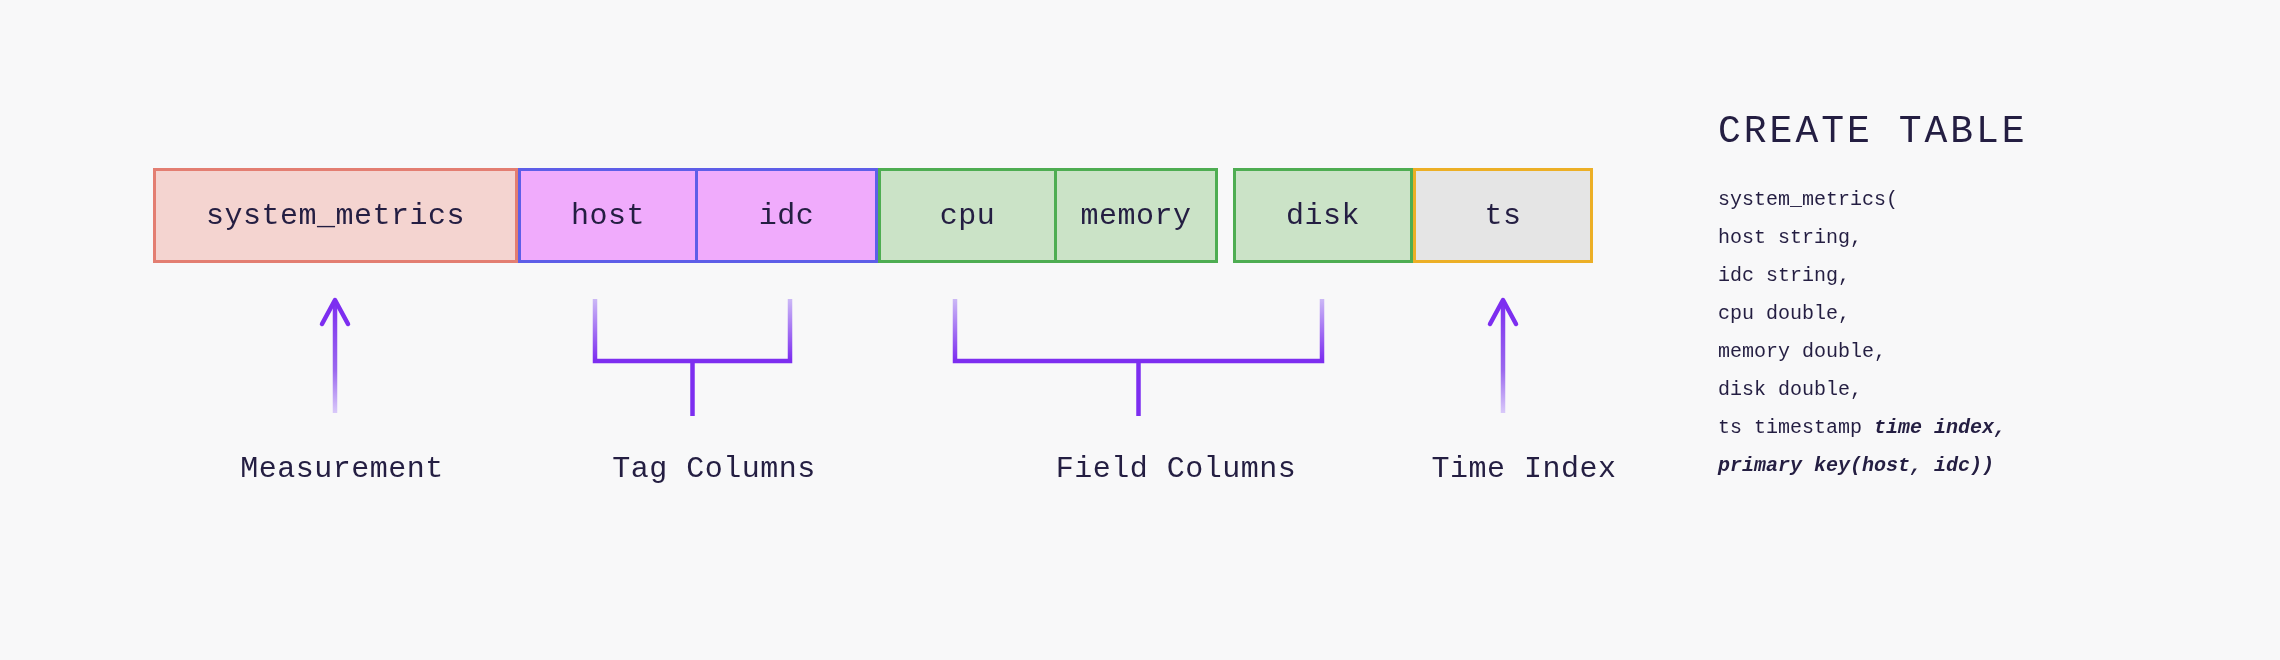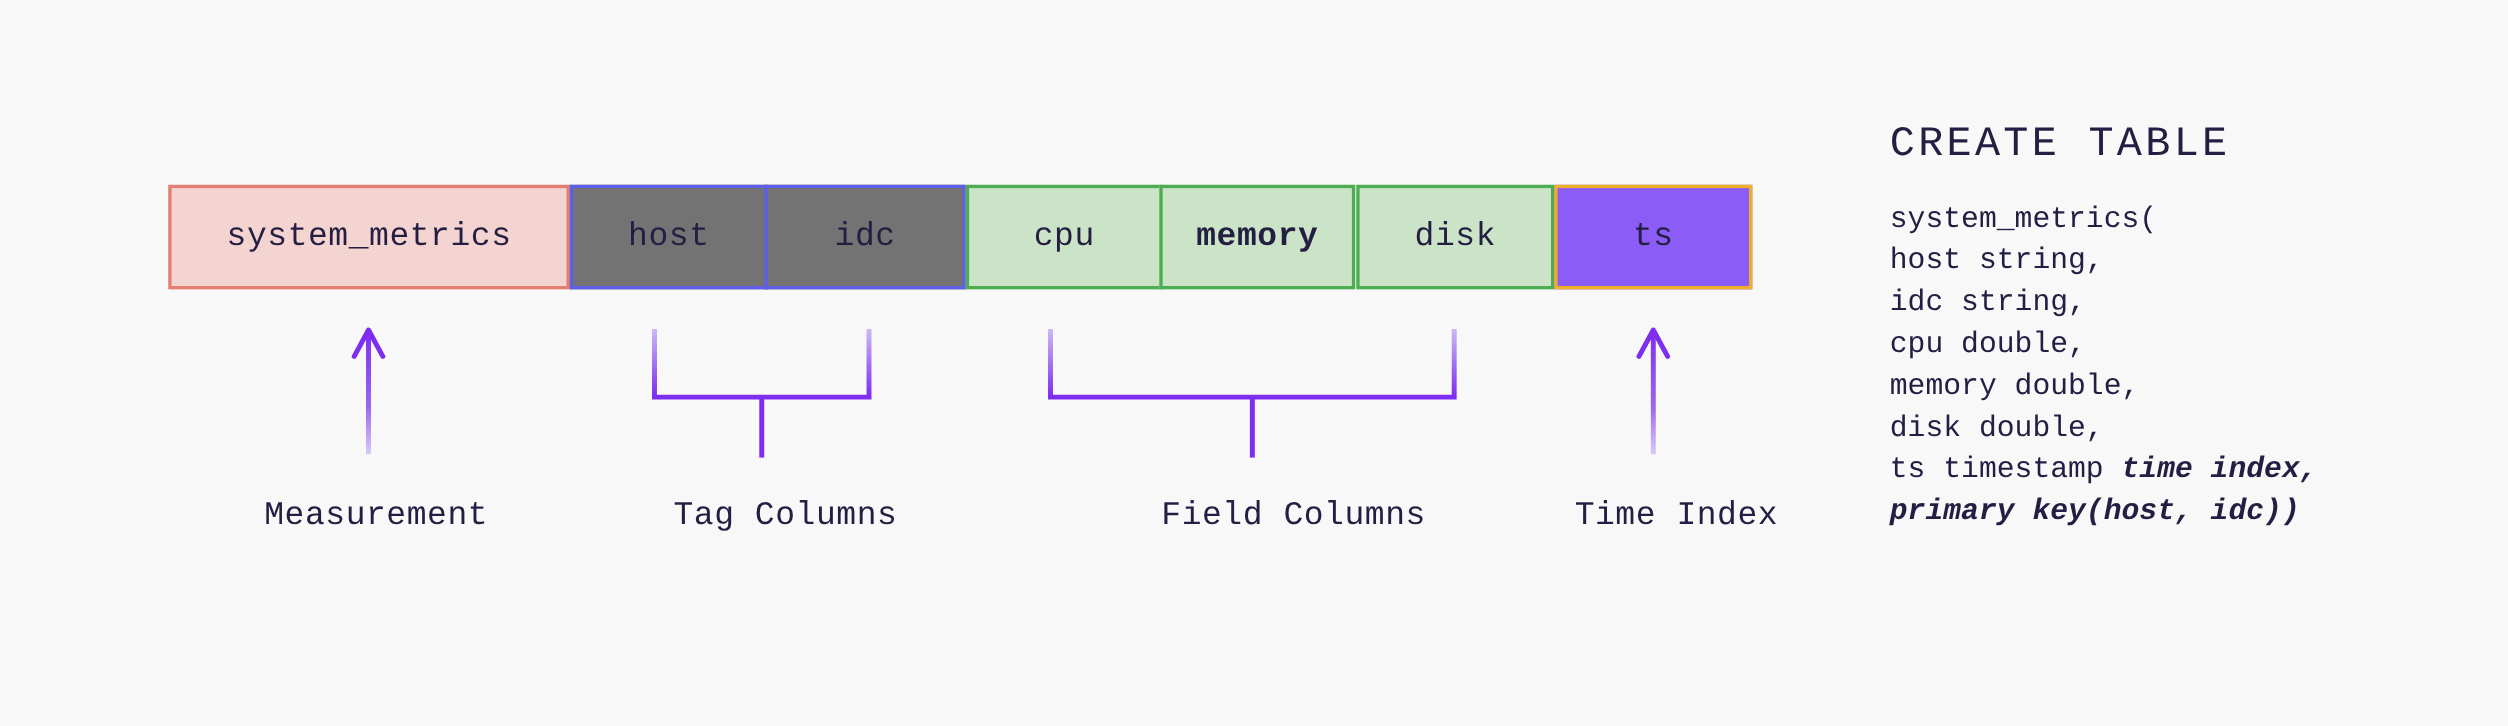--- a/index.html
+++ b/index.html
@@ -25,29 +25,29 @@
     box-sizing: border-box;
     border: 3px solid;
     display: flex;
     align-items: center;
     justify-content: center;
     font-size: 30px;
     letter-spacing: 0.5px;
     white-space: nowrap;
   }
   .grp-measurement { background: #f4d4d0; border-color: #e37e72; }
-  .grp-tag         { background: #737373; border-color: #5e5ee8; }
+  .grp-tag         { background: #f0abfc; border-color: #5e5ee8; }
   .grp-field       { background: #cbe3c7; border-color: #4ead52; }
-  .grp-time        { background: #8b5cf6; border-color: #ecaf26; }
+  .grp-time        { background: #e5e5e5; border-color: #ecaf26; }
 
   .box-system-metrics { left: 153px;  width: 365px; }
   .box-host           { left: 518px;  width: 180px; }
   .box-idc            { left: 695px;  width: 183px; }
   .box-cpu            { left: 878px;  width: 179px; }
-  .box-memory         { left: 1054px; width: 178px; font-weight: bold; }
+  .box-memory         { left: 1054px; width: 164px; }
   .box-disk           { left: 1233px; width: 180px; text-align: right; }
   .box-ts             { left: 1413px; width: 180px; }
 
   .group-label {
     position: absolute;
     top: 452px;
     transform: translateX(-50%);
     font-size: 30px;
     letter-spacing: 0.5px;
     white-space: nowrap;
@@ -64,21 +64,21 @@
     top: 110px;
     font-size: 38px;
     font-weight: normal;
     letter-spacing: 3px;
     white-space: nowrap;
   }
   .sql-code {
     position: absolute;
     left: 1718px;
     top: 181px;
-    font-size: 27px;
+    font-size: 20px;
     line-height: 38px;
     white-space: nowrap;
   }
   .sql-code .b { font-weight: bold; font-style: italic; }
 </style>
 </head>
 <body>
 
 <div class="canvas">
 

